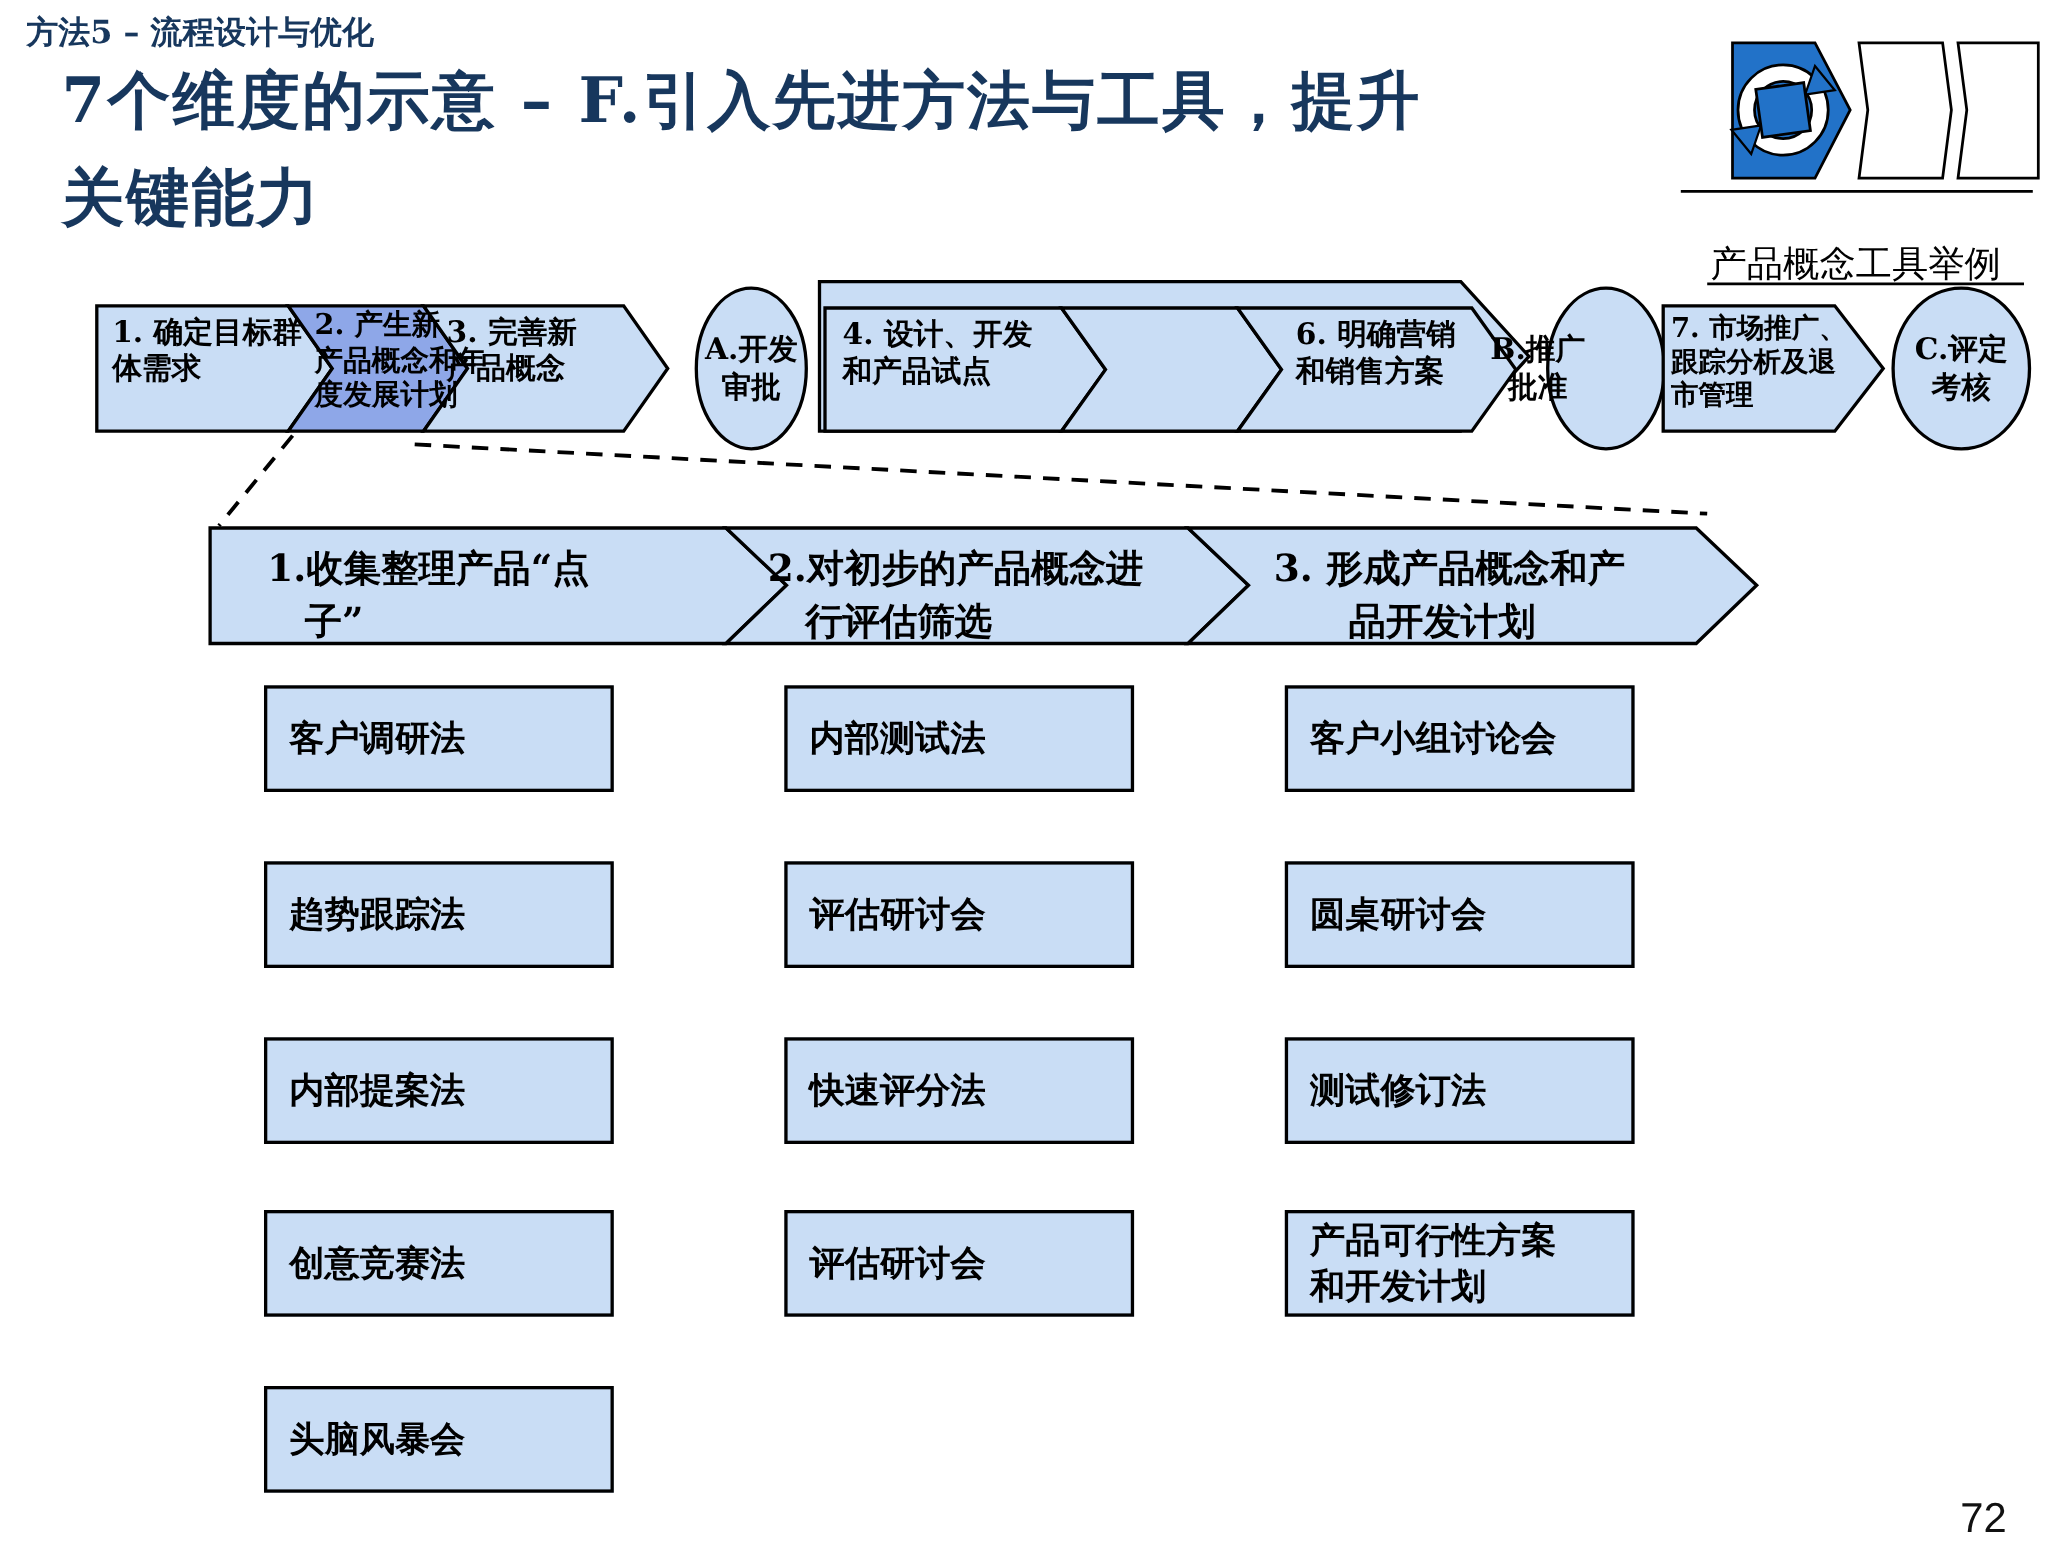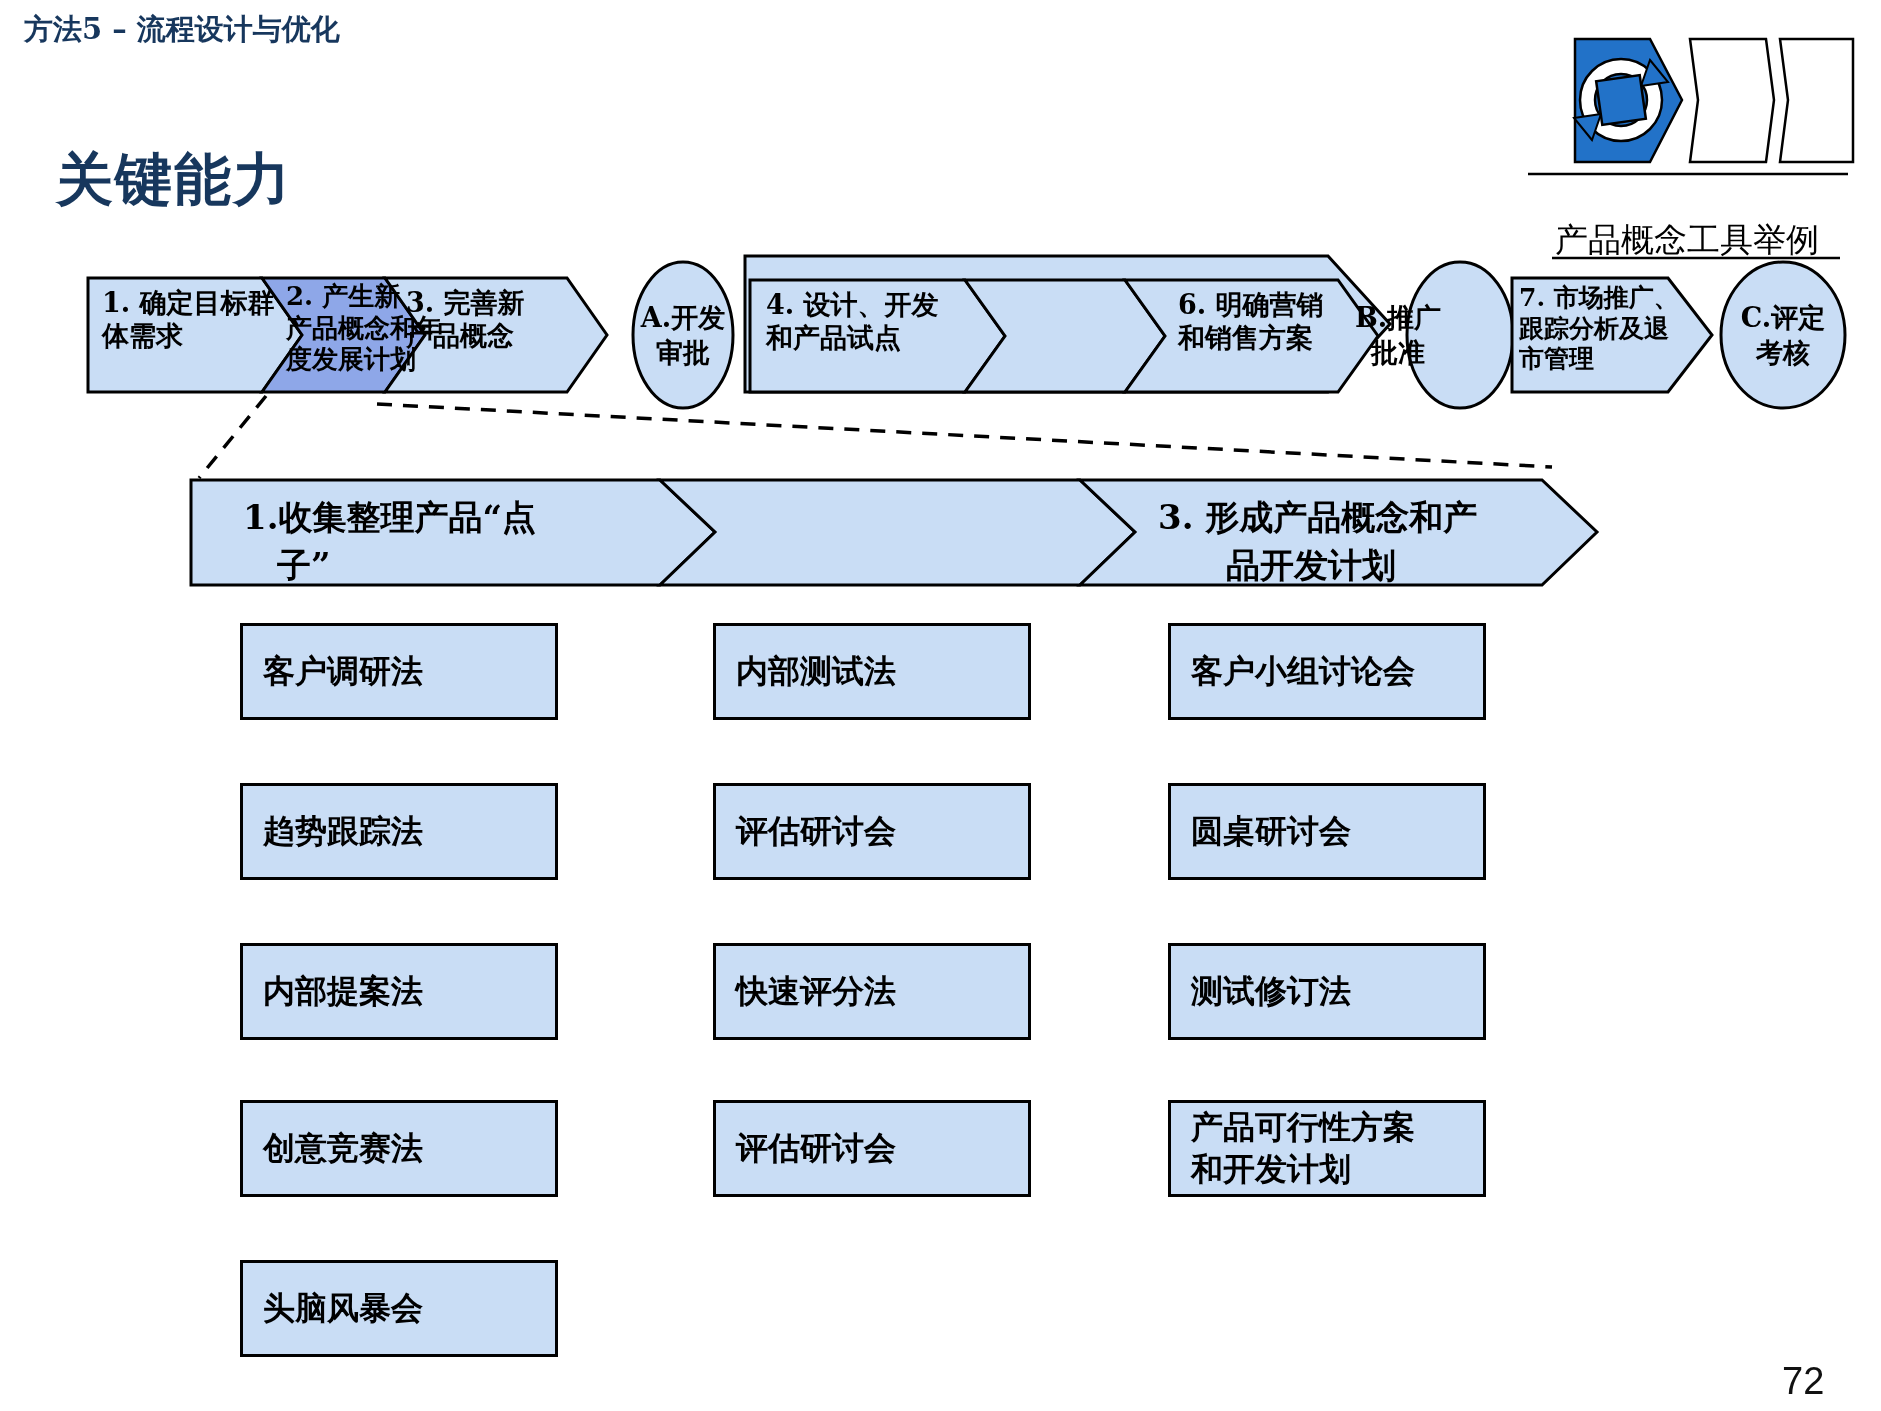--- a/index.html
+++ b/index.html
@@ -45,20 +45,21 @@
   .row1{top:623px;} .row2{top:783px;} .row3{top:943px;} .row4{top:1100px;} .row5{top:1260px;}
   .pagenum{position:absolute;left:1782px;top:1360px;font-size:38px;color:#111;
            font-family:"Liberation Sans", sans-serif;}
 </style>
 </head>
 <body>
 
 <div class="slide">
 
   <div class="hdr navy">方法5 – 流程设计与优化</div>
+  <div class="title navy t1">7个维度的示意 – F.引入先进方法与工具，提升</div>
   <div class="title navy t2">关键能力</div>
 
   <svg class="shapes" viewBox="0 0 1881 1411" xmlns="http://www.w3.org/2000/svg">
 
     <path class="shape-light" d="M88,278 L262,278 L302,335 L262,392 L88,392 Z"></path>
     <path class="shape-hl" d="M262,278 L385,278 L425,335 L385,392 L262,392 L302,335 Z"></path>
     <path class="shape-light" d="M385,278 L567,278 L607,335 L567,392 L385,392 L425,335 Z"></path>
     <ellipse class="shape-light" cx="683" cy="335" rx="50" ry="73"></ellipse>
     <path class="shape-light" d="M745,256 L1328,256 L1390,324 L1328,392 L745,392 Z"></path>
     <path class="shape-light" d="M750,280 L965,280 L1005,336 L965,392 L750,392 Z"></path>
@@ -105,20 +106,22 @@
   <div class="lbl circle-lbl lB">B.推广
 批准</div>
   <div class="lbl flow-lbl lc7">7. 市场推广、
 跟踪分析及退
 市管理</div>
   <div class="lbl circle-lbl lC">C.评定
 考核</div>
 
   <div class="lbl sub-lbl ls1">1.收集整理产品“点
 　子”</div>
+  <div class="lbl sub-lbl ls2">2.对初步的产品概念进
+　行评估筛选</div>
   <div class="lbl sub-lbl ls3">3. 形成产品概念和产
 　　品开发计划</div>
 
   <div class="tool-box col1 row1"><span>客户调研法</span></div>
   <div class="tool-box col1 row2"><span>趋势跟踪法</span></div>
   <div class="tool-box col1 row3"><span>内部提案法</span></div>
   <div class="tool-box col1 row4"><span>创意竞赛法</span></div>
   <div class="tool-box col1 row5"><span>头脑风暴会</span></div>
   <div class="tool-box col2 row1"><span>内部测试法</span></div>
   <div class="tool-box col2 row2"><span>评估研讨会</span></div>

